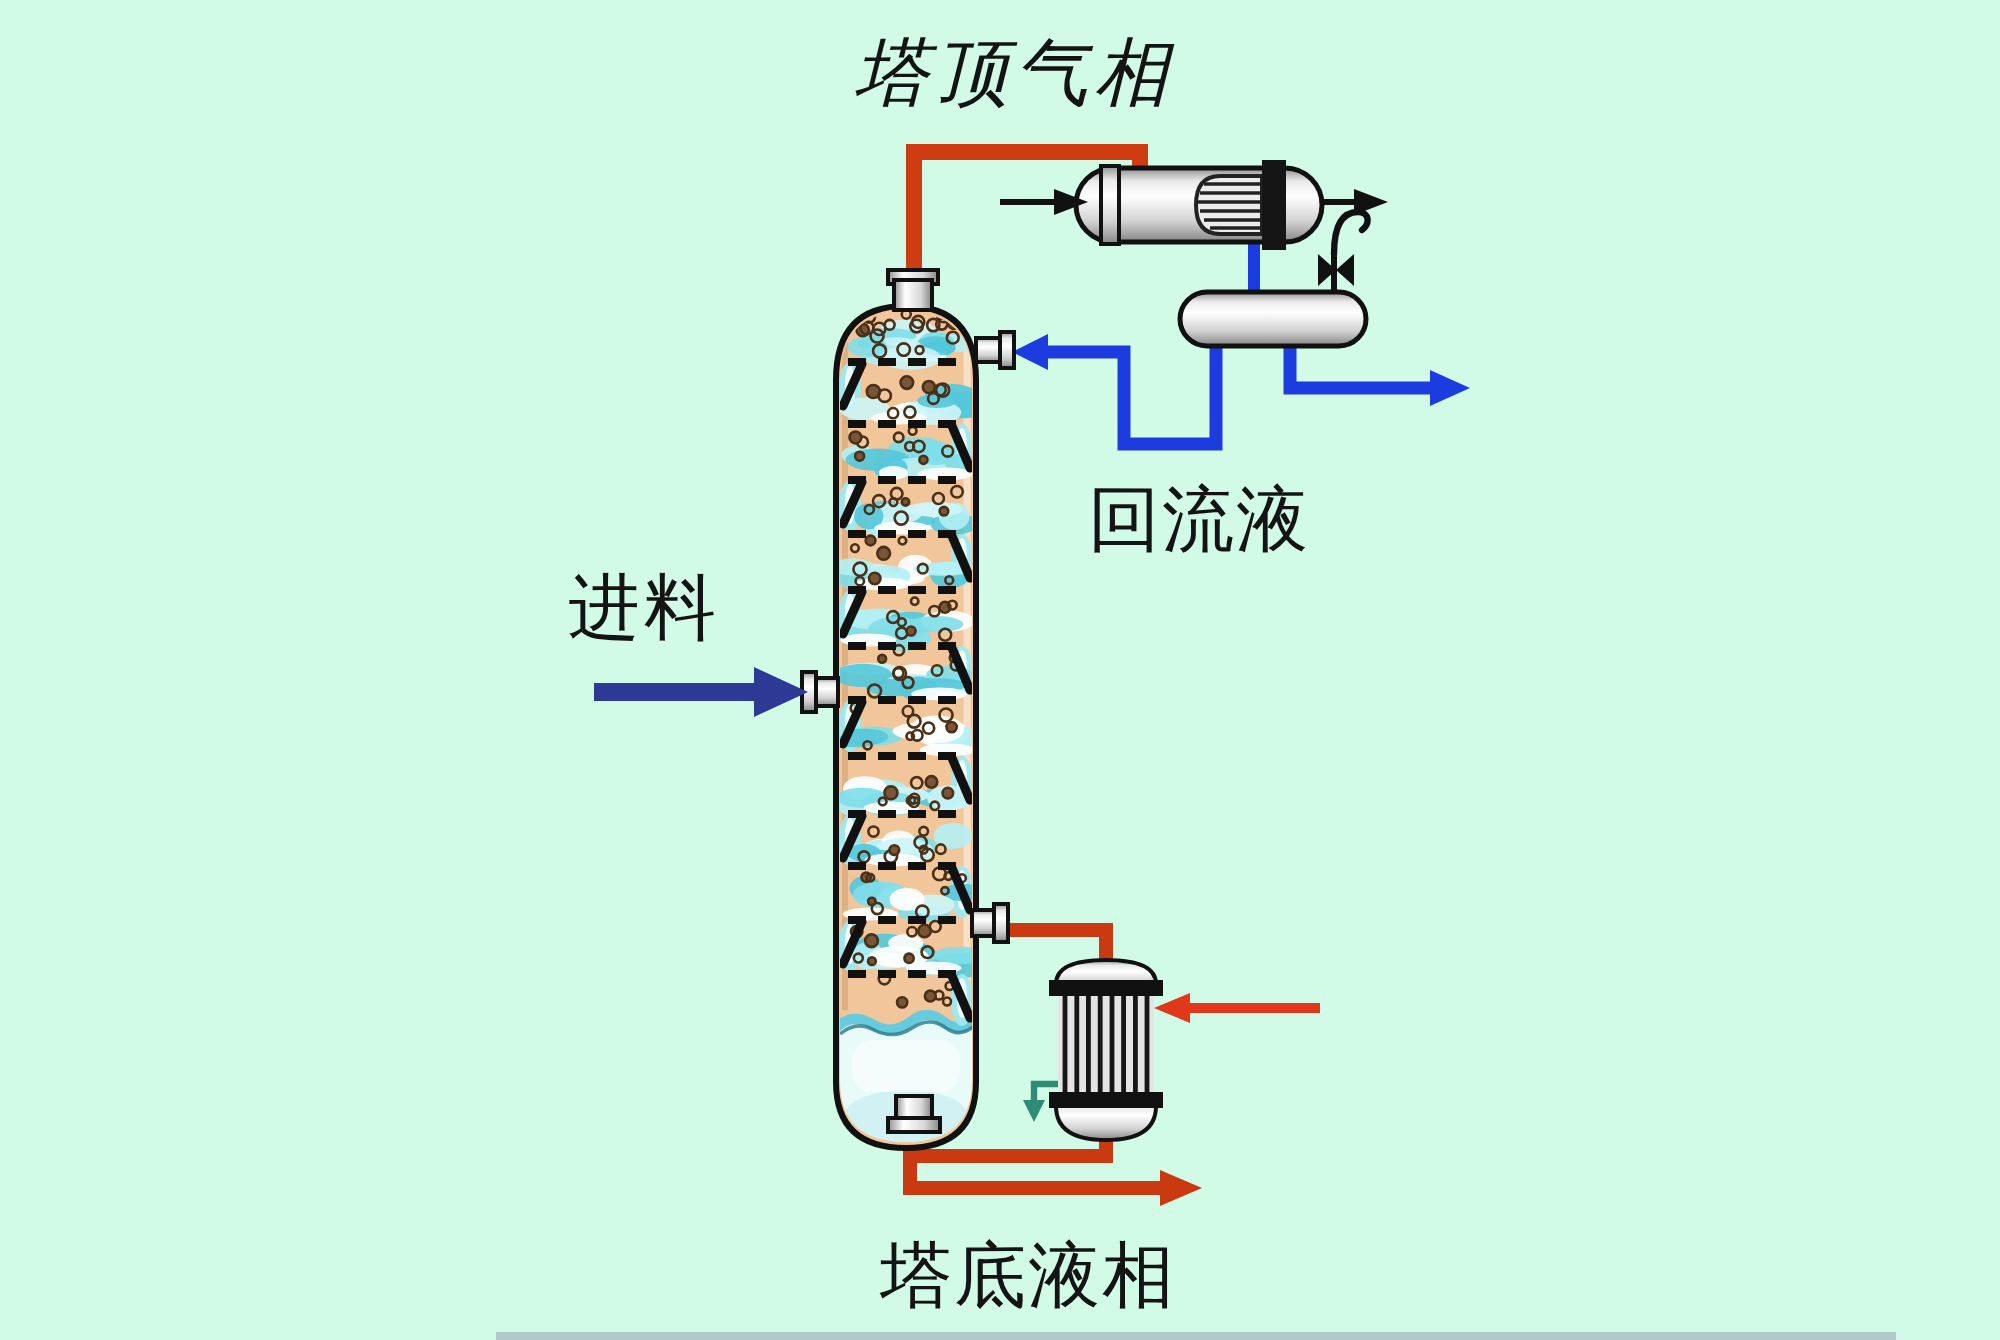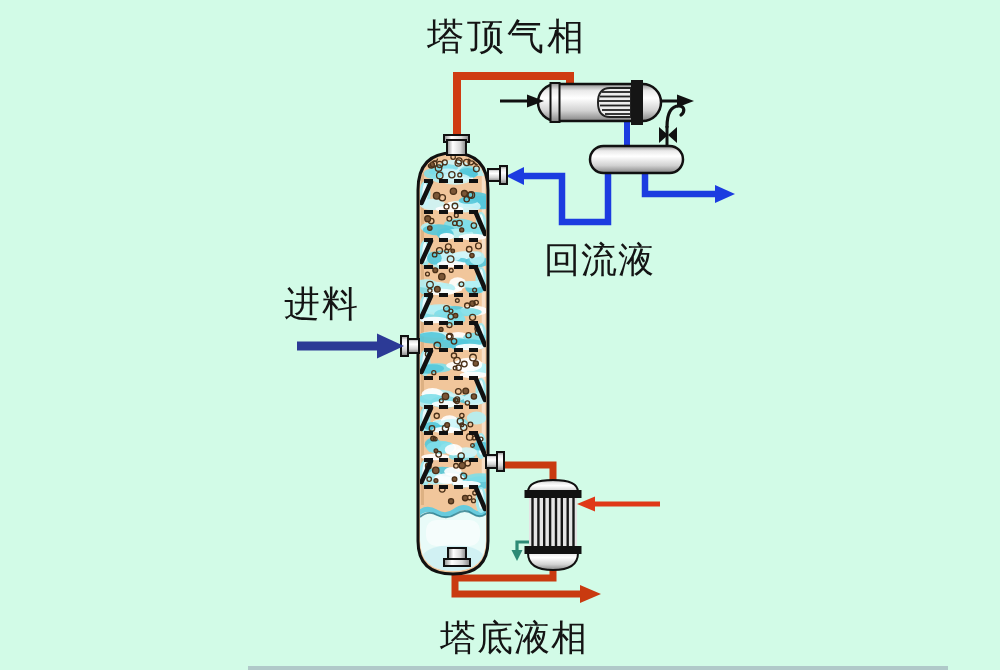--- a/index.html
+++ b/index.html
@@ -7,21 +7,21 @@
     position:relative;width:1000px;height:670px;overflow:hidden;
     background:#d2fbe7;
     font-family:"Liberation Serif","DejaVu Serif",serif;
   }
   #diagram{position:absolute;left:0;top:0;}
   .lbl{
     position:absolute;color:#141414;white-space:nowrap;
     font-family:"Liberation Serif","DejaVu Serif",serif;
     font-weight:400;
   }
-  .lbl-top    {left:427px;top:12px; font-size:37px;letter-spacing:3px;}
+  .lbl-top    {left:427px;top:12px; font-size:37px;letter-spacing:3px;font-style:italic;}
   .lbl-reflux {left:544px;top:236px;font-size:36px;letter-spacing:1px;}
   .lbl-feed   {left:284px;top:280px;font-size:36px;letter-spacing:2px;}
   .lbl-bottom {left:440px;top:614px;font-size:36px;letter-spacing:1px;}
 </style>
 </head>
 <body>
 
 <div id="stage">
 
 <svg id="diagram" width="1000" height="670" viewBox="0 0 1000 670">

